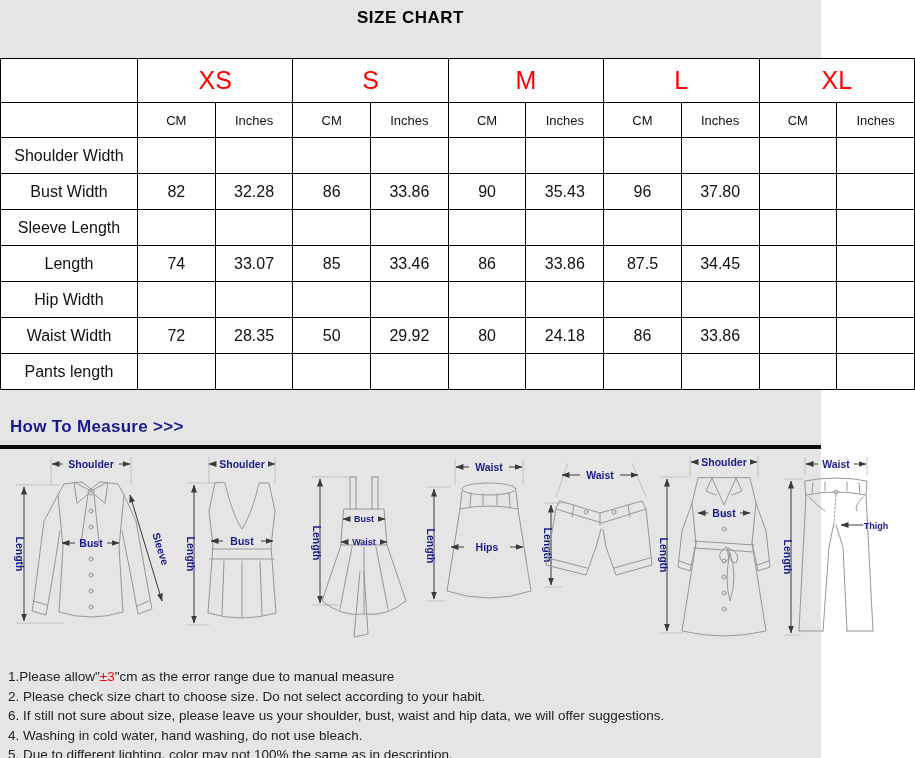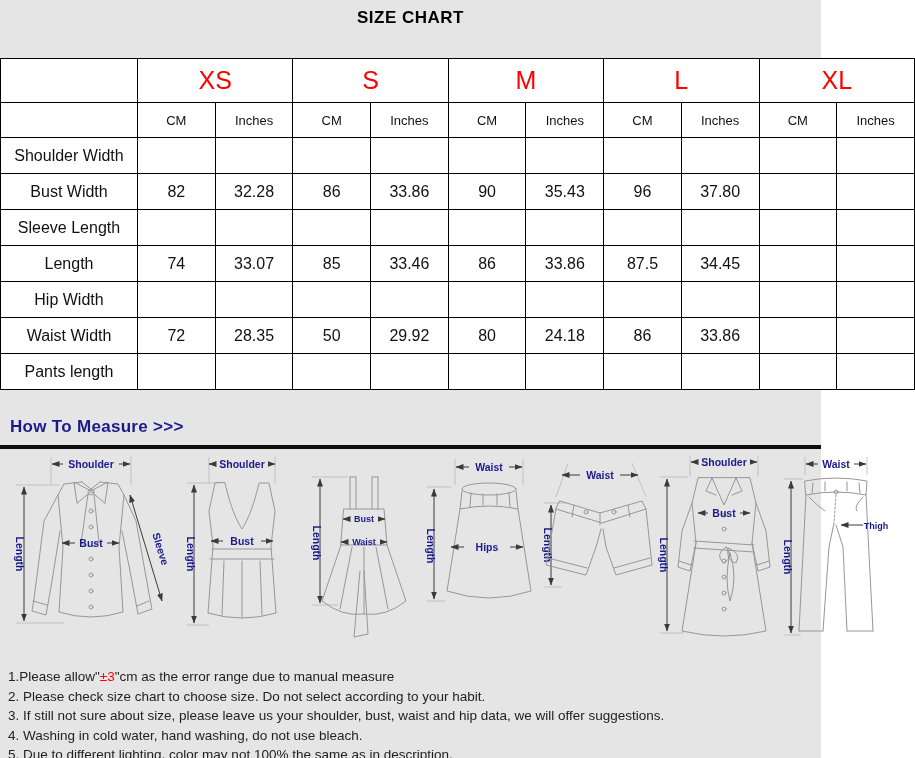--- a/index.html
+++ b/index.html
@@ -356,18 +356,18 @@
         <line class="dim" x1="62" y1="74" x2="84" y2="74" marker-start="url(#arr)"></line>
         <text class="dlabel sm" x="97" y="78">Thigh</text>
       </svg>
     </figure>
 
   </div>
 
   <div class="notes">
     <div><span>1.Please allow"</span><span class="accent">±3</span><span>"cm as the error range due to manual measure</span></div>
     <div>2. Please check size chart to choose size. Do not select according to your habit.</div>
-    <div>3. If still not sure about size, please leave us your shoulder, bust, waist and hip data, we will offer suggestions.</div>
+    <div>6. If still not sure about size, please leave us your shoulder, bust, waist and hip data, we will offer suggestions.</div>
     <div>4. Washing in cold water, hand washing, do not use bleach.</div>
     <div>5. Due to different lighting, color may not 100% the same as in description.</div>
   </div>
 
 </div>
 
 </body></html>

